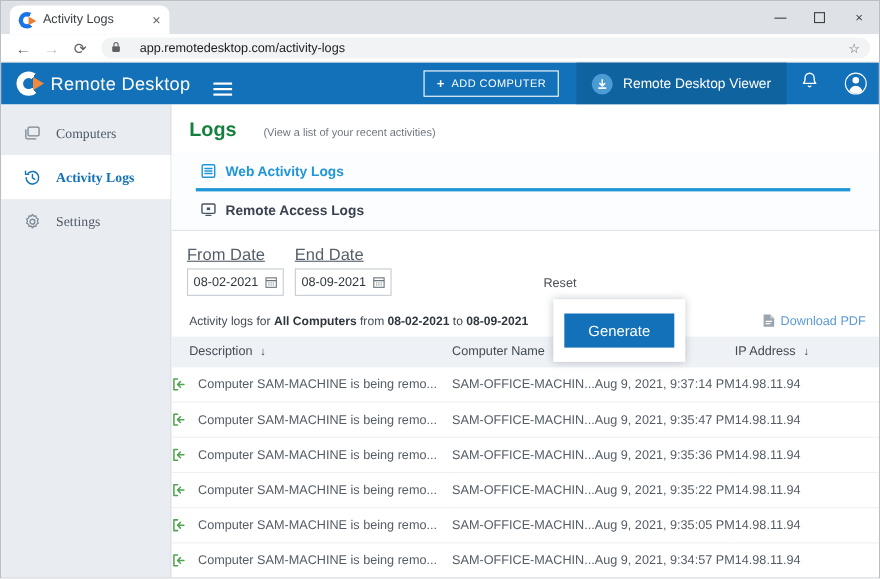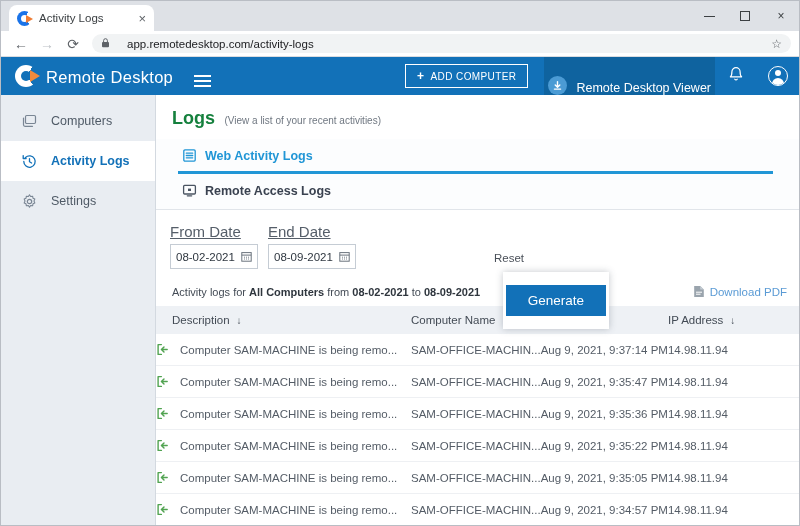--- a/index.html
+++ b/index.html
@@ -137,22 +137,22 @@
     padding: 5px 11px;
     display: flex; align-items: center; gap: 6px;
     background: transparent;
     margin-right: 16px;
     white-space: nowrap;
   }
   .plus { font-size: 12px; font-weight: bold; line-height: 1; }
   .viewer {
     background: #0f639f;
     height: 100%;
-    display: flex; align-items: flex-end; gap: 9px;
-    padding: 0 4px;
+    display: flex; align-items: center; gap: 9px;
+    padding: 0 14px;
     font-size: 12.5px;
   }
   .dlcircle {
     width: 19px; height: 19px; border-radius: 50%;
     background: #4b9bd4;
     display:flex;align-items:center;justify-content:center;
     font-size: 11px; color:#fff;
   }
   .bellwrap, .userwrap {
     width: 42px; height: 100%;
@@ -174,36 +174,37 @@
     width:12px;height:10px;border-radius:6px 6px 0 0;background:#fff;
   }
 
   
   .body { display: flex; height: 430px; }
   .sidebar {
     width: 155px;
     background: #e9edf2;
     border-right: 1px solid #d3d9e0;
     padding-top: 6px;
+    font-family: Liberation Serif, serif;
   }
   .side-item {
     height: 40px;
     display: flex; align-items: center; gap: 13px;
     padding-left: 20px;
     font-size: 12.5px;
     color: #4f5a66;
   }
   .side-item.active { background: #ffffff; color: #1271b8; font-weight: bold; }
   .side-icon { width: 17px; height: 17px; color: #7a8694; flex:0 0 17px; }
   .side-item.active .side-icon { color: #1271b8; }
 
   .main { flex: 1; background: #ffffff; position: relative; }
   .page-head { padding: 13px 0 10px 16px; }
   .page-title { font-size: 18px; color: #15803d; font-weight: bold; display:inline; }
-  .page-sub { font-size: 10px; color: #6f7781; display:inline; margin-left:5px; }
+  .page-sub { font-size: 10px; color: #6f7781; display:inline; margin-left:20px; }
 
   .tabs {
     display: flex; gap: 0;
     border-bottom: 1px solid #e1e5ea;
     padding-left: 22px;
     background: #fcfdfe;
     flex-direction: column;
   }
   .tab-item {
     display:flex; align-items:center; gap:8px;
@@ -243,21 +244,21 @@
     font-size: 11.5px;
     color: #4a5059;
     padding: 0 6px 5px 6px;
     background: transparent; border: none;
     font-family: "Liberation Sans", sans-serif;
     text-align: center;
   }
   .spotlight {
     position: absolute;
     left: 347px; top: 177px;
-    width: 106px; height: 57px;
+    width: 120px; height: 57px;
     background: #ffffff;
     box-shadow: 0 0 7px rgba(60,70,85,.30);
     display: flex; align-items: center; justify-content: center;
     z-index: 20;
   }
 
   .summary {
     padding: 16px 12px 8px 16px;
     font-size: 11px; color: #434b55;
     display: flex; align-items: center;

